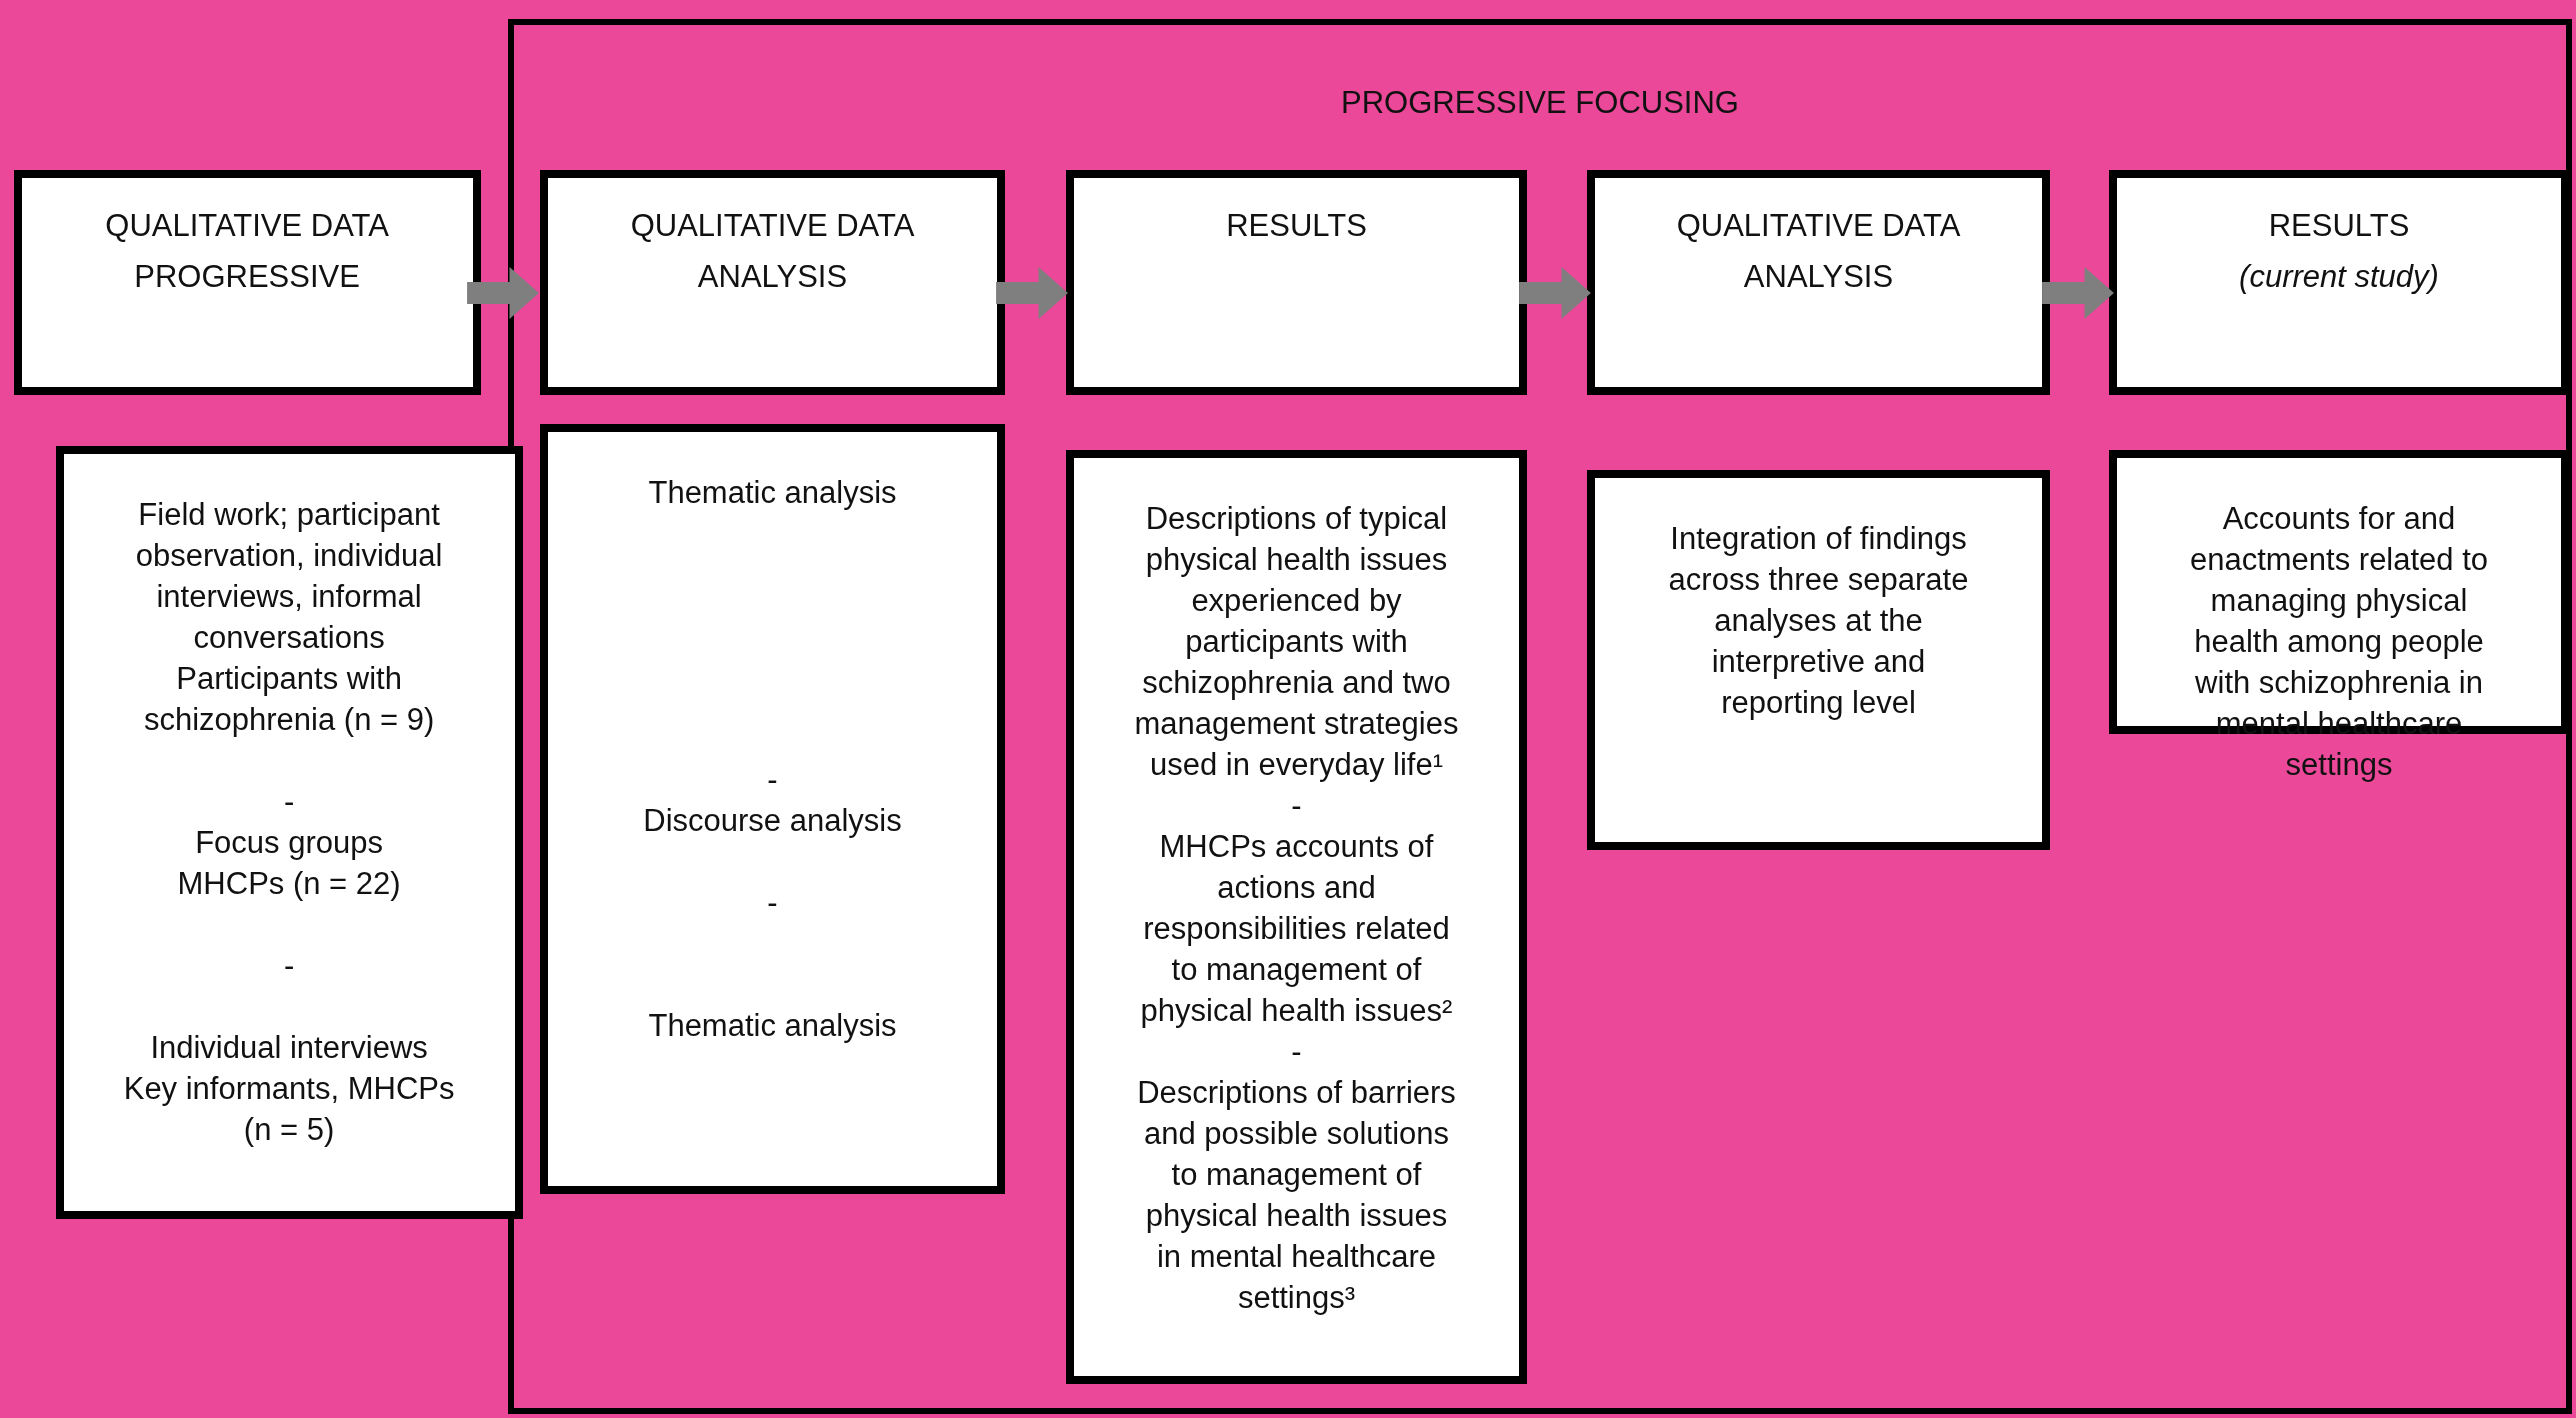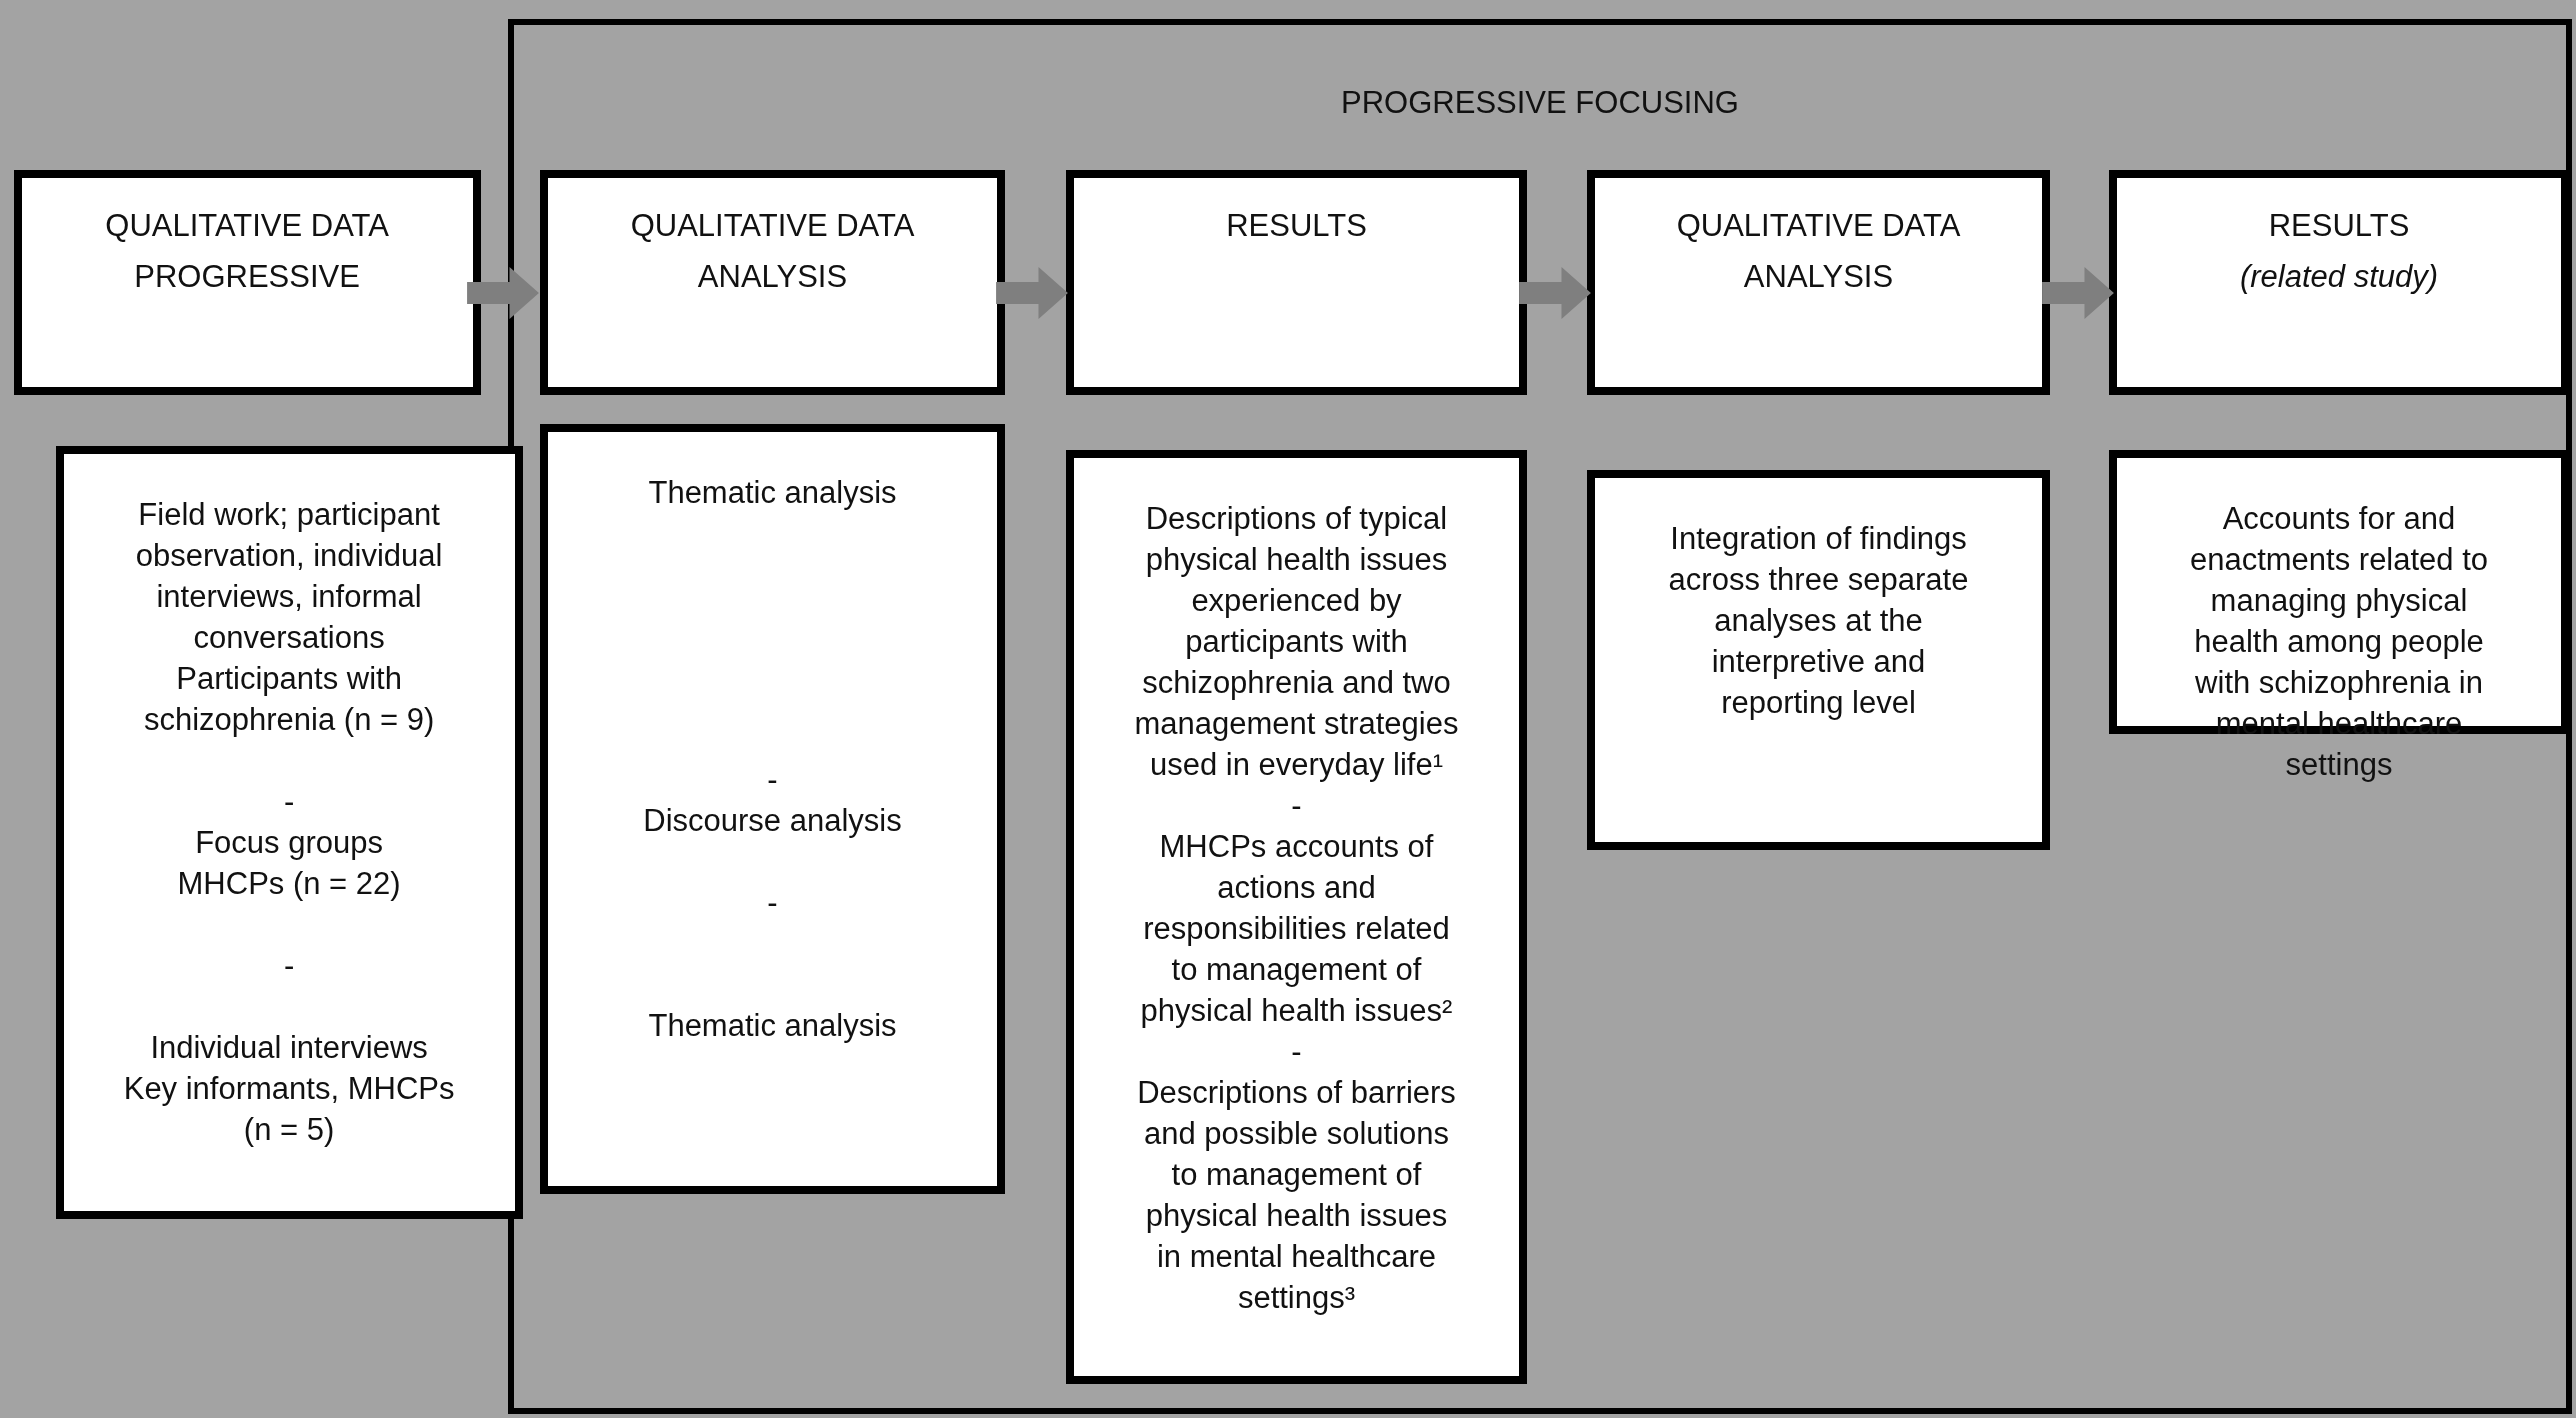--- a/index.html
+++ b/index.html
@@ -4,21 +4,21 @@
 <style>
   html, body {
     margin: 0;
     padding: 0;
     background: #ffffff;
   }
   .canvas {
     position: relative;
     width: 2576px;
     height: 1418px;
-    background: #a3a3a3;
+    background: #ec4899;
     font-family: "Liberation Sans", "DejaVu Sans", sans-serif;
     color: #1a1a1a;
     overflow: hidden;
   }
   .outer-frame {
     position: absolute;
     left: 508px;
     top: 19px;
     width: 2064px;
     height: 1395px;
@@ -102,21 +102,21 @@
   <div class="box" style="left:1587px; top:170px; width:463px; height:225px;">
     <div class="htext">
       <div class="hline">QUALITATIVE DATA</div>
       <div class="hline">ANALYSIS</div>
     </div>
   </div>
 
   <div class="box" style="left:2109px; top:170px; width:460px; height:225px;">
     <div class="htext">
       <div class="hline">RESULTS</div>
-      <div class="hline italic">(related study)</div>
+      <div class="hline italic">(current study)</div>
     </div>
   </div>
 
   <div class="box" style="left:13.6px; top:446px; width:467px; height:773px;margin-left:42px;">
     <div class="btext">Field work; participant
 observation, individual
 interviews, informal
 conversations
 Participants with
 schizophrenia (n = 9)

